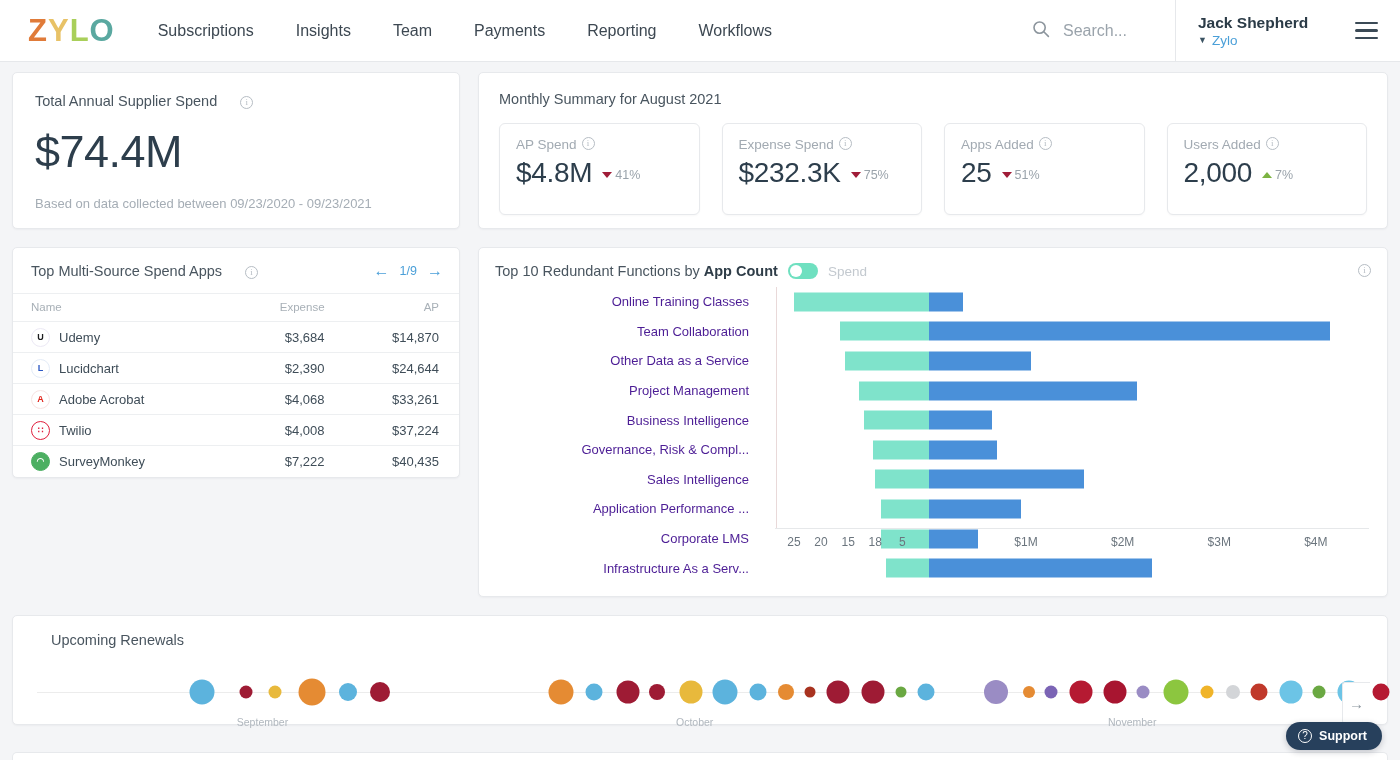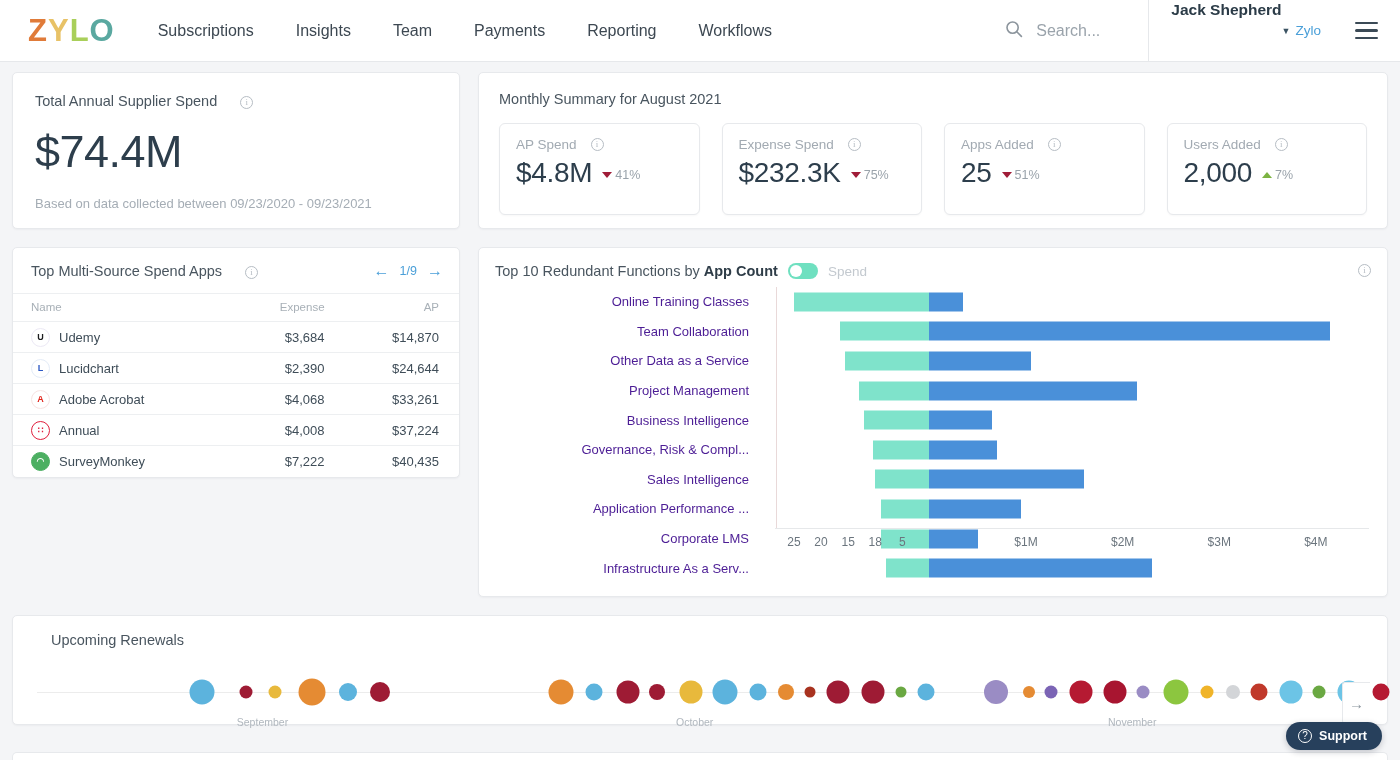--- a/index.html
+++ b/index.html
@@ -38,21 +38,21 @@
   }
 
   .header-right { margin-left: auto; display: flex; align-items: stretch; }
   .search-box {
     display: flex; align-items: center; gap: 13px;
     padding: 0 48px 0 28px; cursor: text;
   }
   .search-text { font-size: 16px; color: #9aa3ab; }
 
   .user-box {
-    display: flex; flex-direction: row; justify-content: center;
+    display: flex; flex-direction: column; justify-content: center;
     border-left: 1px solid #e6e8eb;
     padding: 0 26px 0 22px; min-width: 172px; cursor: pointer;
   }
   .user-name { font-size: 15.5px; color: #2b3b47; font-weight: bold; line-height: 1.25; }
   .user-org { font-size: 13.5px; color: #4a9fd8; display: flex; align-items: center; gap: 5px; }
   .caret-dn { font-size: 9px; color: #3b5363; }
 
   .burger {
     display: flex; flex-direction: column; justify-content: center; gap: 5px;
     padding: 0 22px 0 8px; cursor: pointer;
@@ -92,21 +92,21 @@
   
   .summary-card { padding: 18px 20px 20px 20px; height: 157px; }
   .tiles { display: flex; gap: 22px; margin-top: 16px; }
   .tile {
     flex: 1; border: 1px solid #e7e9ec; border-radius: 6px;
     padding: 13px 16px 16px 16px; height: 92px;
     background: #fff; box-shadow: 0 1px 2px rgba(16,24,40,0.03);
   }
   .tile-label {
     font-size: 13.5px; color: #a2aab2;
-    display: flex; align-items: center; gap: 14px;
+    display: flex; gap: 5px;
   }
   .tile-row { display: flex; align-items: flex-end; gap: 10px; margin-top: 6px; }
   .tile-value { font-size: 28px; color: #2d3e4c; line-height: 1.05; letter-spacing: -0.3px; }
   .tile-delta {
     font-size: 12.5px; color: #9aa3ab; display: flex;
     align-items: center; gap: 3px; padding-bottom: 5px; white-space: nowrap;
   }
   .tri-dn { width: 0; height: 0; border-left: 5px solid transparent; border-right: 5px solid transparent; border-top: 6px solid #a01c38; }
   .tri-up { width: 0; height: 0; border-left: 5px solid transparent; border-right: 5px solid transparent; border-bottom: 6px solid #7cb342; }
 
@@ -334,21 +334,21 @@
                     <span>Adobe Acrobat</span>
                   </span>
                 </td>
                 <td class="exp">$4,068</td>
                 <td class="ap">$33,261</td>
               </tr>
               <tr>
                 <td class="name">
                   <span class="nm">
                     <span class="app-ic" style="background:#ffffff;color:#e01e3c;border:1px solid #e01e3c">∷</span>
-                    <span>Annual</span>
+                    <span>Twilio</span>
                   </span>
                 </td>
                 <td class="exp">$4,008</td>
                 <td class="ap">$37,224</td>
               </tr>
               <tr>
                 <td class="name">
                   <span class="nm">
                     <span class="app-ic" style="background:#4caf62;color:#ffffff;border:1px solid #4caf62">◠</span>
                     <span>SurveyMonkey</span>

